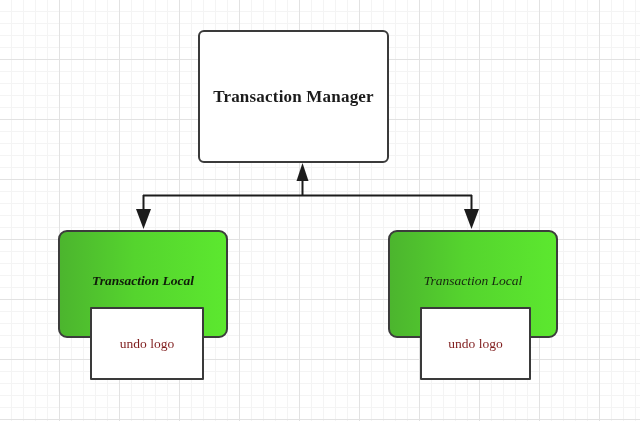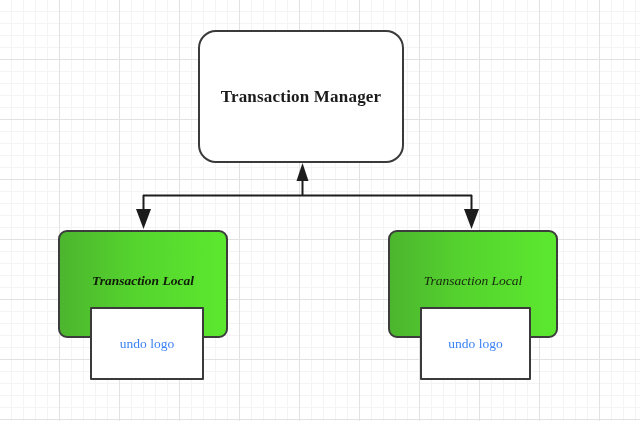--- a/index.html
+++ b/index.html
@@ -32,25 +32,25 @@
     box-sizing: border-box;
     display: flex;
     align-items: center;
     justify-content: center;
   }
 
   
   .manager-box {
     left: 198px;
     top: 30px;
-    width: 206px;
+    width: 191px;
     height: 133px;
     background: #ffffff;
     border: 2px solid #3a3a3a;
-    border-radius: 18px;
+    border-radius: 6px;
     box-shadow: 0 0 0 0 rgba(0,0,0,0);
   }
   .manager-label {
     font-size: 17px;
     font-weight: bold;
     color: #1b1b1b;
     letter-spacing: 0.2px;
   }
 
   
@@ -82,21 +82,21 @@
     height: 73px;
     background: #ffffff;
     border: 2px solid #3a3a3a;
     border-radius: 1px;
     z-index: 5;
   }
   .undo-box.left  { left: 90px;  width: 114px; }
   .undo-box.right { left: 420px; width: 111px; }
   .undo-label {
     font-size: 13.5px;
-    color: #3b82f6;
+    color: #7f1d1d;
   }
 
   
   .connectors {
     position: absolute;
     left: 0;
     top: 0;
     width: 640px;
     height: 421px;
     z-index: 1;

